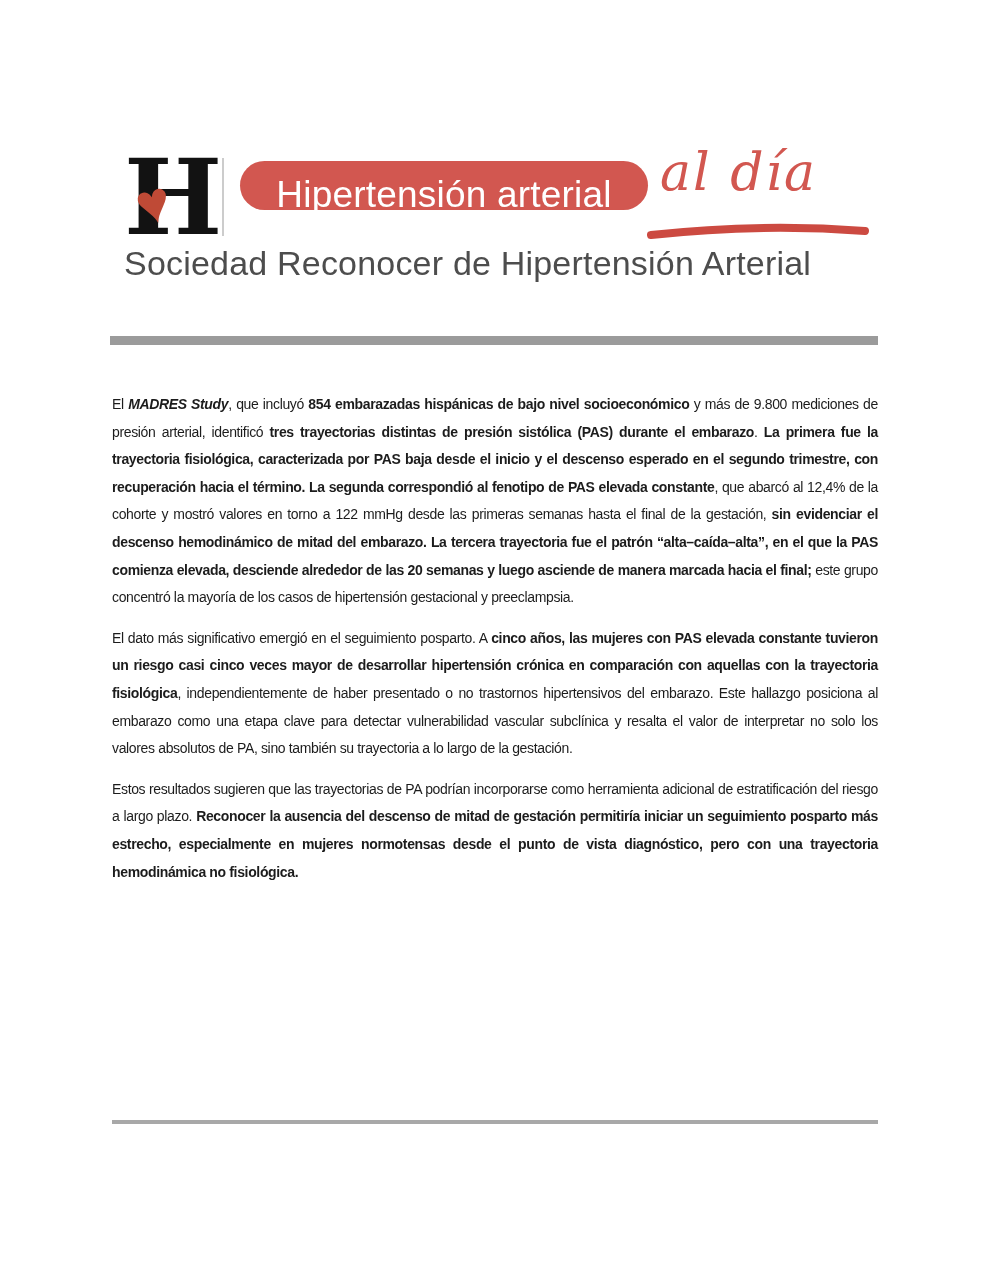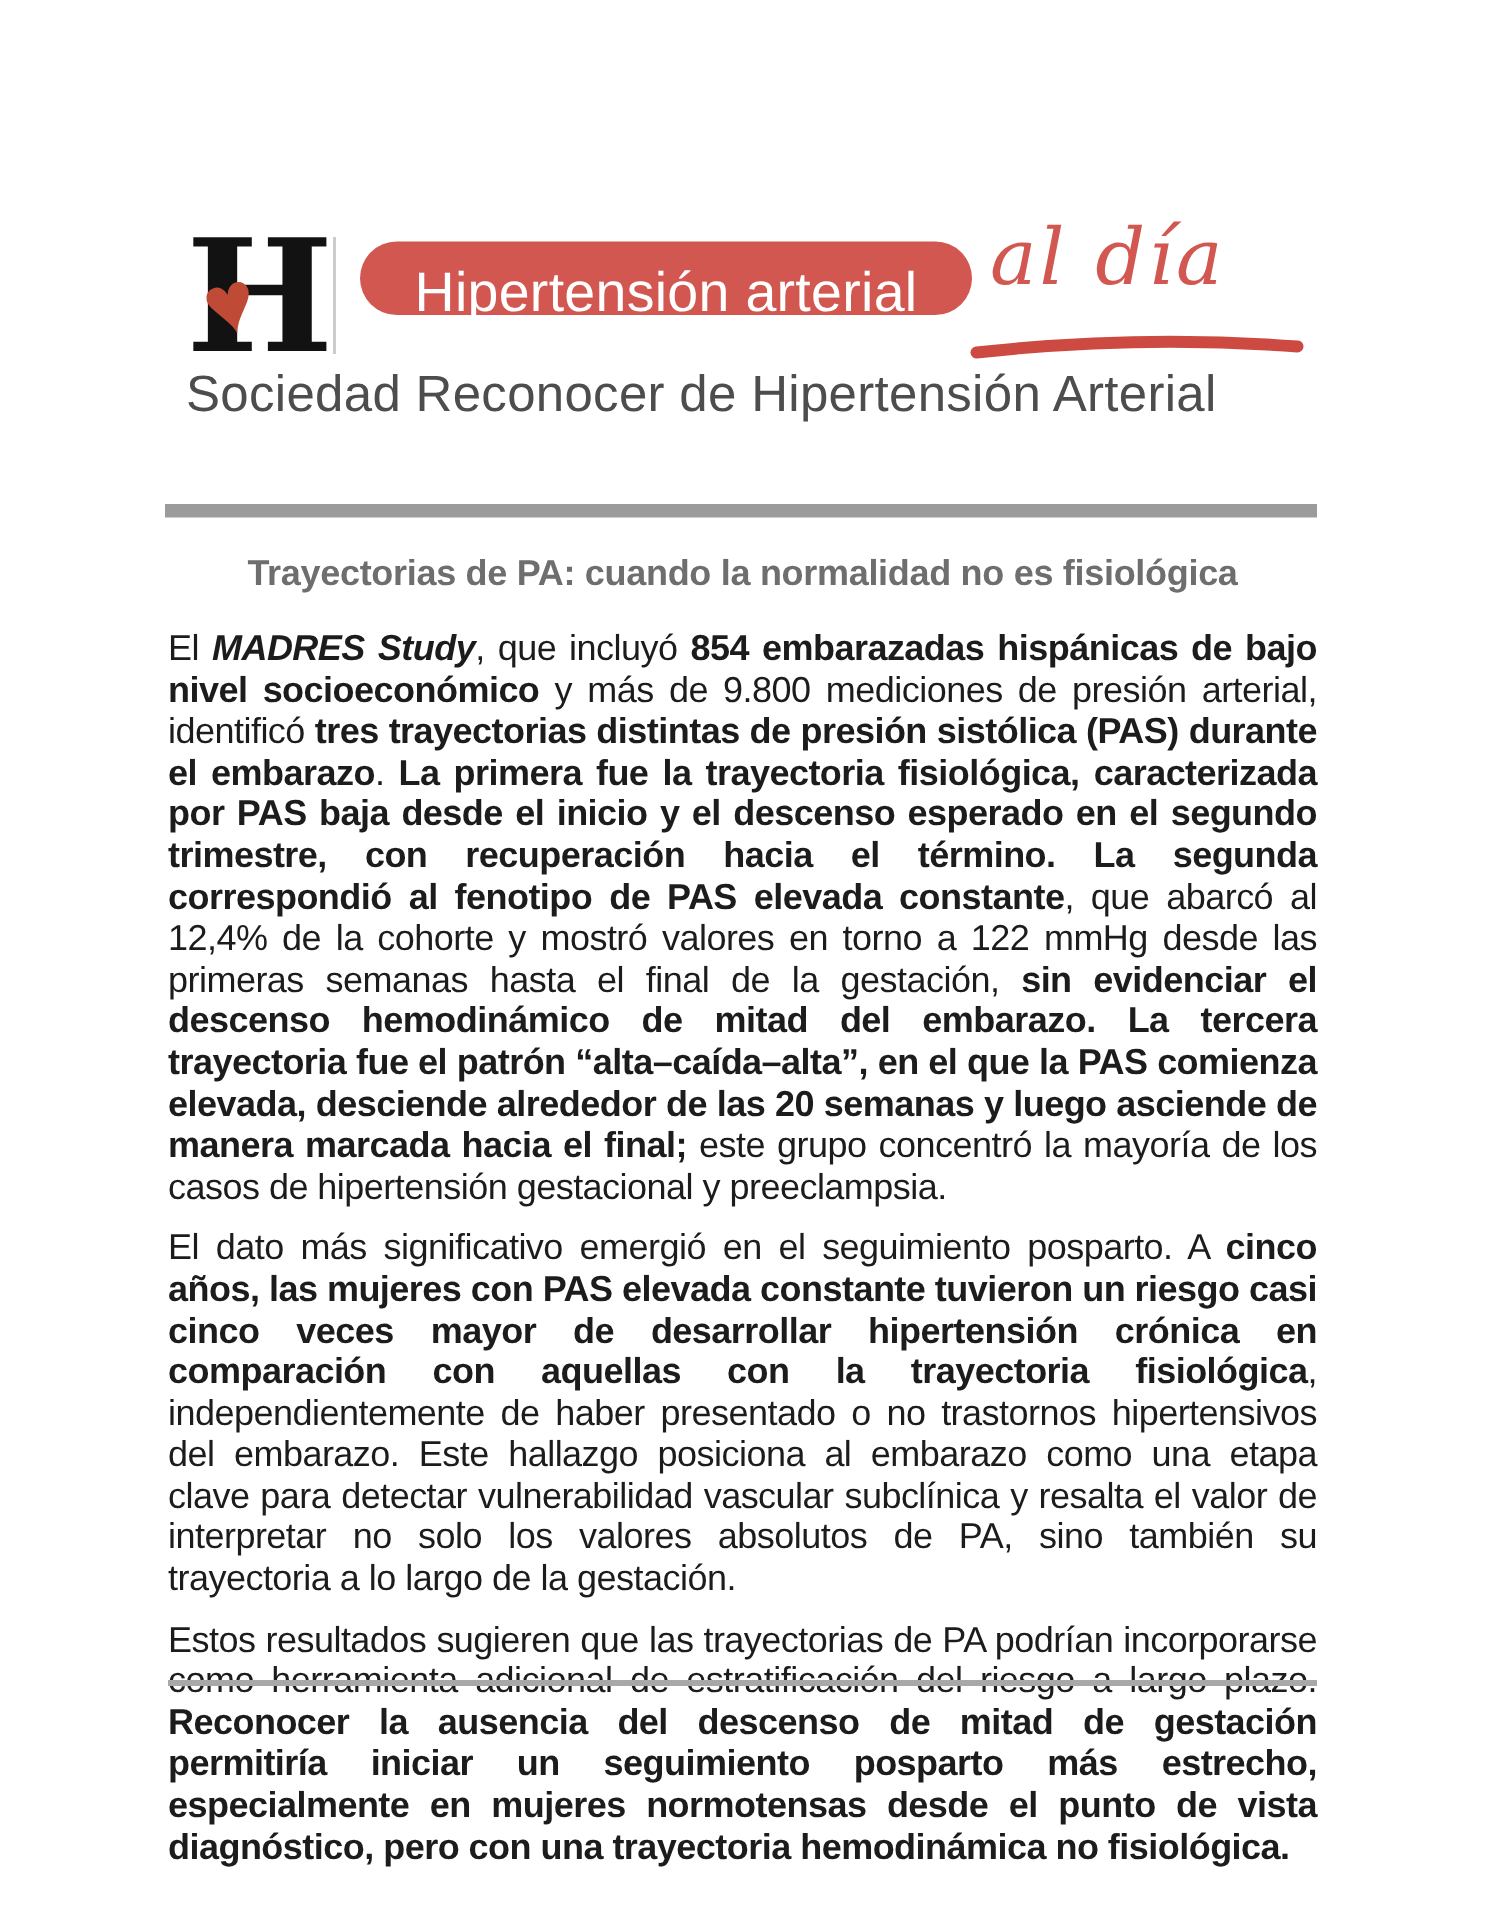--- a/index.html
+++ b/index.html
@@ -23,21 +23,21 @@
        letter-spacing:0.2px;white-space:nowrap;}
 
   
   .rule-thick{position:absolute;left:110px;top:336px;width:768px;height:9px;background:#9b9b9b;}
   .rule-thin{position:absolute;left:112px;top:1120px;width:766px;height:4px;background:#a8a8a8;}
 
   
   .article{position:absolute;left:112px;top:369px;width:766px;}
   .article h1{margin:0;text-align:center;font-size:24px;font-weight:700;color:#6e6e6e;
               letter-spacing:-0.2px;}
-  .article p{margin:13px 0 0 0;font-size:24px;line-height:27.6px;text-align:justify;
+  .article p{margin:13px 0 0 0;font-size:14px;line-height:27.6px;text-align:justify;
              color:#1c1c1c;letter-spacing:-0.35px;}
   .article p:first-of-type{margin-top:22px;}
   .b{font-weight:700;}
   .i{font-style:italic;}
 </style>
 </head>
 <body>
 
 <div class="page">
 
@@ -49,21 +49,20 @@
     <span class="script">al día</span>
     <svg class="brush" width="228" height="22" viewBox="0 0 228 22">
       <path d="M6,15 Q115,3 220,11" fill="none" stroke="#cc4a41" stroke-width="8" stroke-linecap="round"></path>
     </svg>
     <div class="org">Sociedad Reconocer de Hipertensión Arterial</div>
   </header>
 
   <div class="rule-thick"></div>
 
   <main class="article">
-    <h1>Trayectorias de PA: cuando la normalidad no es fisiológica</h1>
     <p><span>El </span><span class="b i">MADRES Study</span><span>, que incluyó </span><span class="b">854 embarazadas hispánicas de bajo nivel socioeconómico</span><span> y más de 9.800 mediciones de presión arterial, identificó </span><span class="b">tres trayectorias distintas de presión sistólica (PAS) durante el embarazo</span><span>. </span><span class="b">La primera fue la trayectoria fisiológica, caracterizada por PAS baja desde el inicio y el descenso esperado en el segundo trimestre, con recuperación hacia el término. La segunda correspondió al fenotipo de PAS elevada constante</span><span>, que abarcó al 12,4% de la cohorte y mostró valores en torno a 122 mmHg desde las primeras semanas hasta el final de la gestación, </span><span class="b">sin evidenciar el descenso hemodinámico de mitad del embarazo. La tercera trayectoria fue el patrón “alta–caída–alta”, en el que la PAS comienza elevada, desciende alrededor de las 20 semanas y luego asciende de manera marcada hacia el final;</span><span> este grupo concentró la mayoría de los casos de hipertensión gestacional y preeclampsia.</span></p>
     <p><span>El dato más significativo emergió en el seguimiento posparto. A </span><span class="b">cinco años, las mujeres con PAS elevada constante tuvieron un riesgo casi cinco veces mayor de desarrollar hipertensión crónica en comparación con aquellas con la trayectoria fisiológica</span><span>, independientemente de haber presentado o no trastornos hipertensivos del embarazo. Este hallazgo posiciona al embarazo como una etapa clave para detectar vulnerabilidad vascular subclínica y resalta el valor de interpretar no solo los valores absolutos de PA, sino también su trayectoria a lo largo de la gestación.</span></p>
     <p><span>Estos resultados sugieren que las trayectorias de PA podrían incorporarse como herramienta adicional de estratificación del riesgo a largo plazo. </span><span class="b">Reconocer la ausencia del descenso de mitad de gestación permitiría iniciar un seguimiento posparto más estrecho, especialmente en mujeres normotensas desde el punto de vista diagnóstico, pero con una trayectoria hemodinámica no fisiológica.</span></p>
   </main>
 
   <div class="rule-thin"></div>
 
 </div>
 
 </body></html>

